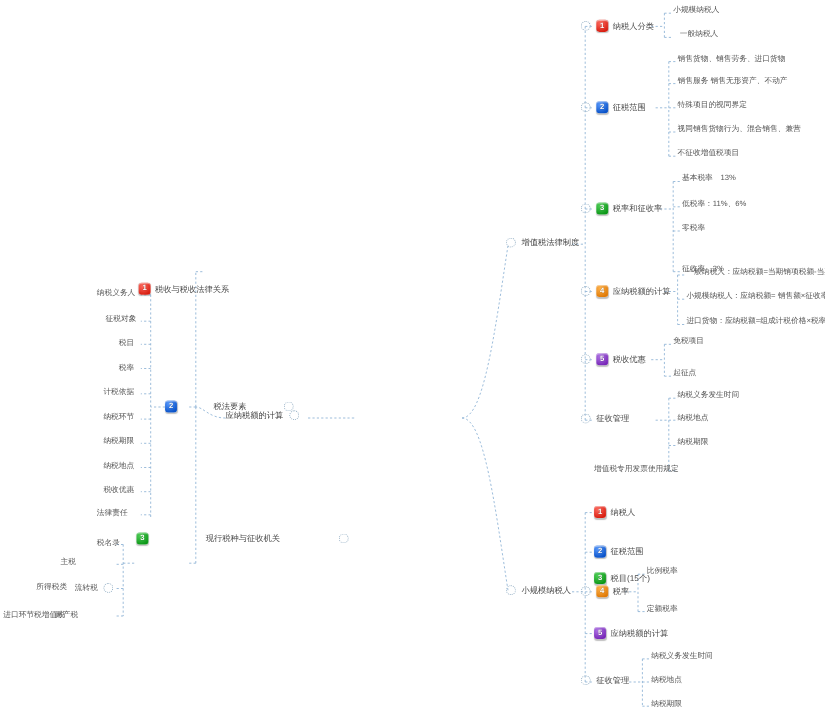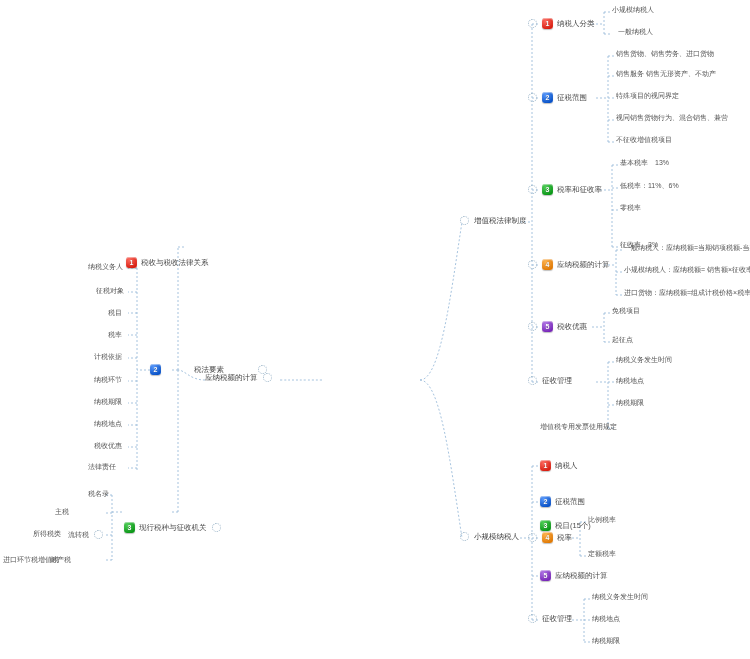--- a/index.html
+++ b/index.html
@@ -225,21 +225,21 @@
   <div class="node" style="left:94px; top:420px;">
     <span class="lbl leaf small">纳税地点</span>
   </div>
   <div class="node" style="left:94px; top:442px;">
     <span class="lbl leaf small">税收优惠</span>
   </div>
   <div class="node" style="left:88px; top:463px;">
     <span class="lbl leaf small">法律责任</span>
   </div>
 
-  <div class="node" style="left:124px; top:522px;">
+  <div class="node" style="left:124px; top:484px;gap:48px;">
     <span class="badge b3">3</span>
     <span class="lbl">现行税种与征收机关</span>
     <span class="toggle right"></span>
   </div>
 
   <div class="node" style="left:88px; top:490px;">
     <span class="lbl leaf small">税名录</span>
   </div>
   <div class="node" style="left:55px; top:508px;">
     <span class="lbl leaf small">主税</span>

